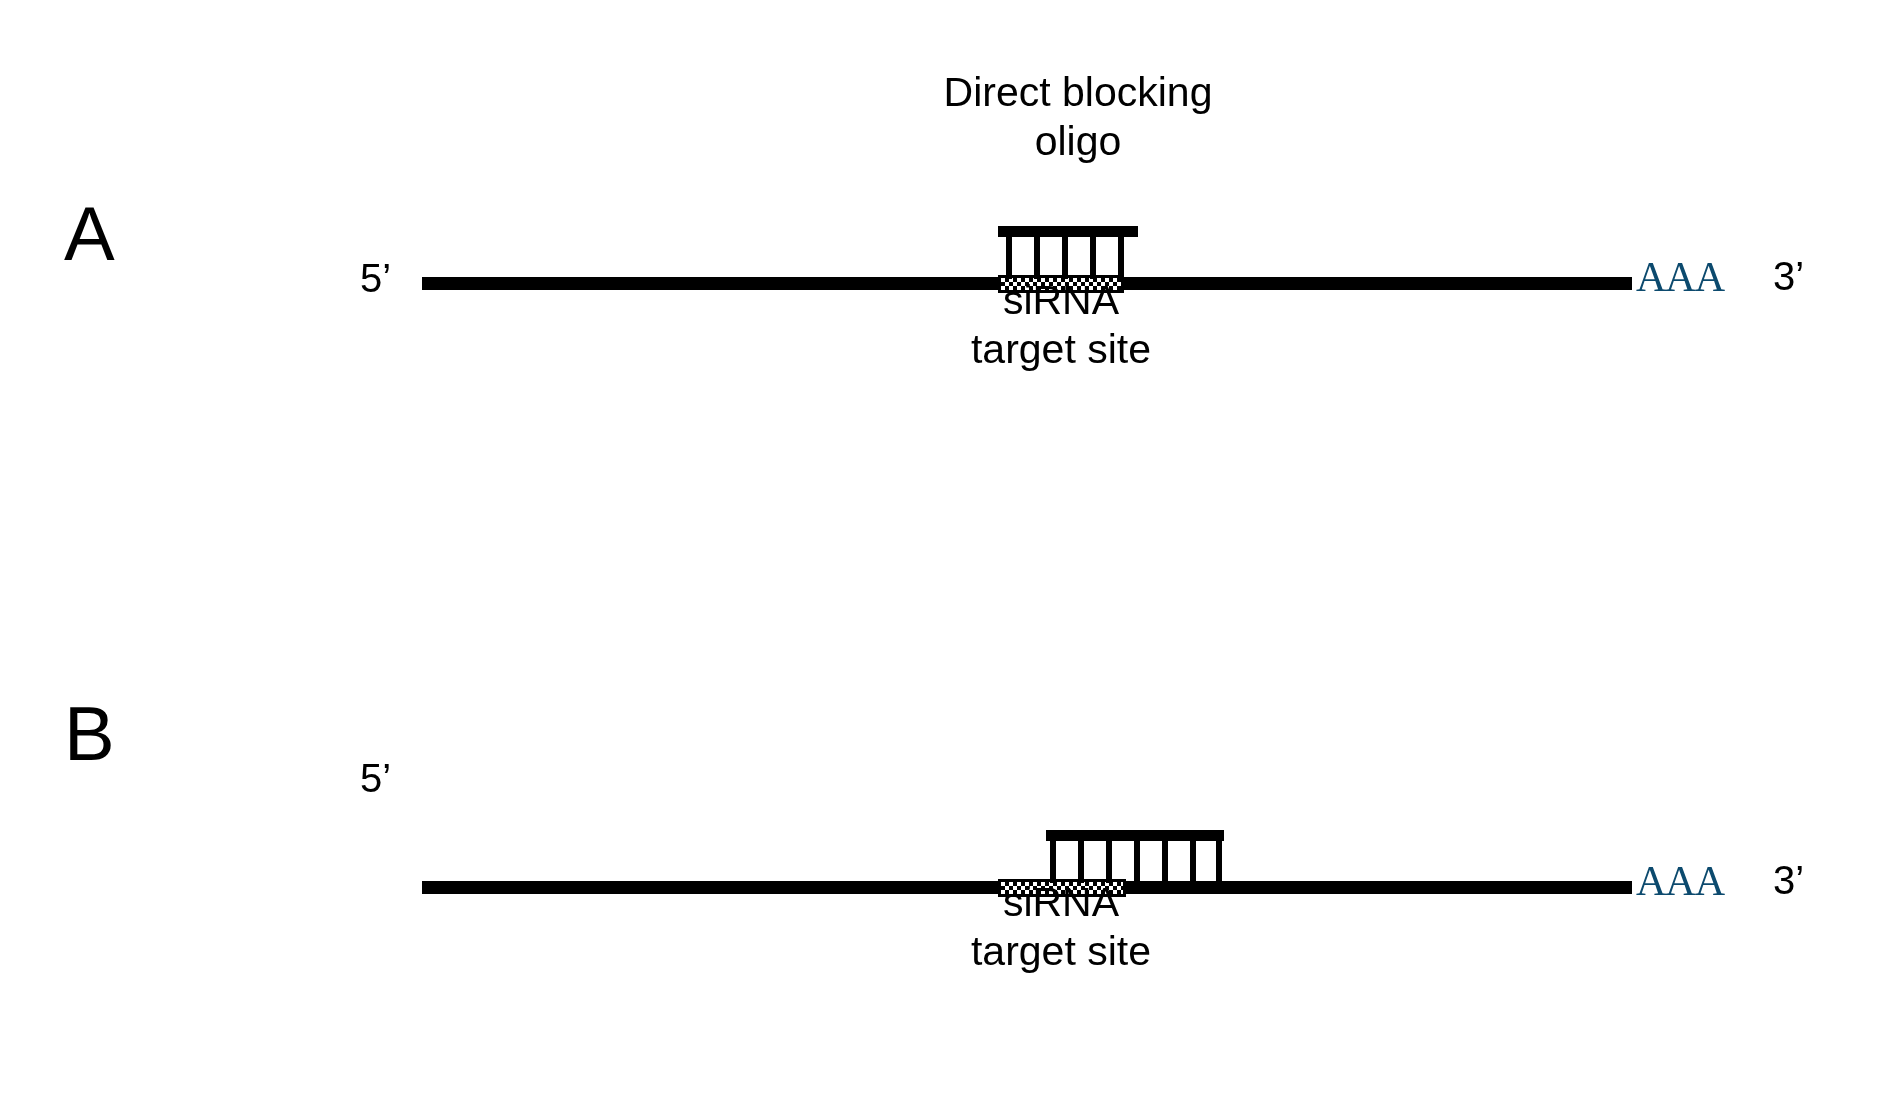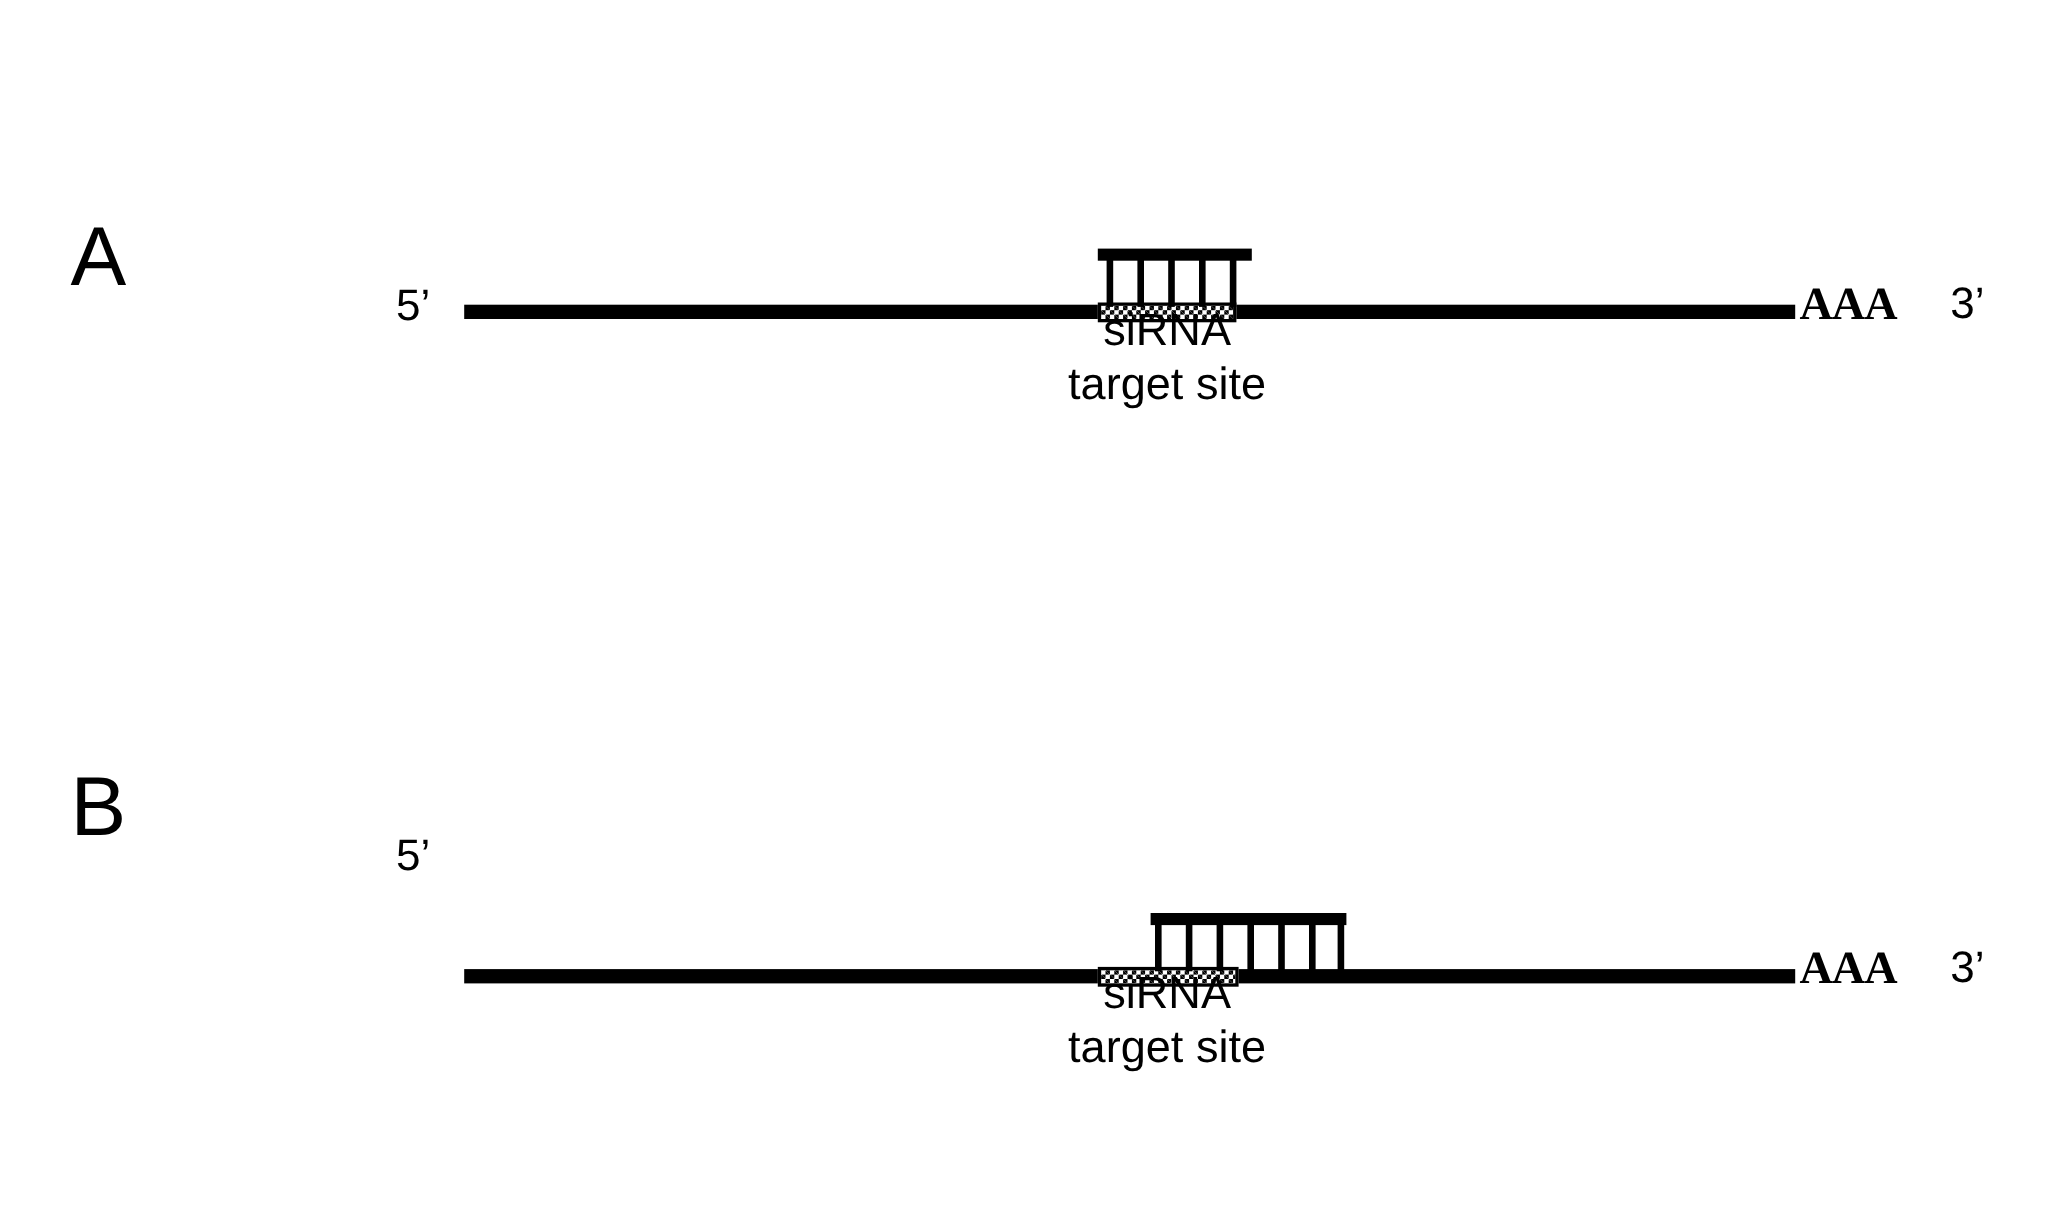--- a/index.html
+++ b/index.html
@@ -26,21 +26,21 @@
     font-size:40px;line-height:1;
     font-family:"Liberation Sans",sans-serif;
     white-space:nowrap;color:#000;
   }
   
   .polya{
     position:absolute;
     font-size:42px;line-height:1;
     font-family:"Liberation Serif",serif;
     letter-spacing:-1px;
-    white-space:nowrap;color:#000000;font-weight:bold;
+    white-space:nowrap;color:#0c4a6e;
   }
 
   
   .mrna-line{
     position:absolute;
     background:#000;
     height:13px;
   }
 
   
@@ -75,20 +75,22 @@
     background-position:0 0,4px 4px;
   }
 </style>
 </head>
 <body>
 
 <div class="panel" style="top:0px;">
 
   <div class="panel-letter" style="left:64px;top:196px;">A</div>
 
+  <div class="caption" style="left:828px;top:68px;width:500px;">Direct blocking
+oligo</div>
 
   <div class="end-label" style="left:360px;top:258px;">5’</div>
 
   <div class="mrna-line" style="left:422px;top:277px;width:1210px;"></div>
 
   <div class="polya" style="left:1636px;top:256px;">AAA</div>
 
   <div class="end-label" style="left:1773px;top:256px;">3’</div>
 
   <div class="target-box" style="left:998px;top:275px;width:126px;height:18px;"></div>

